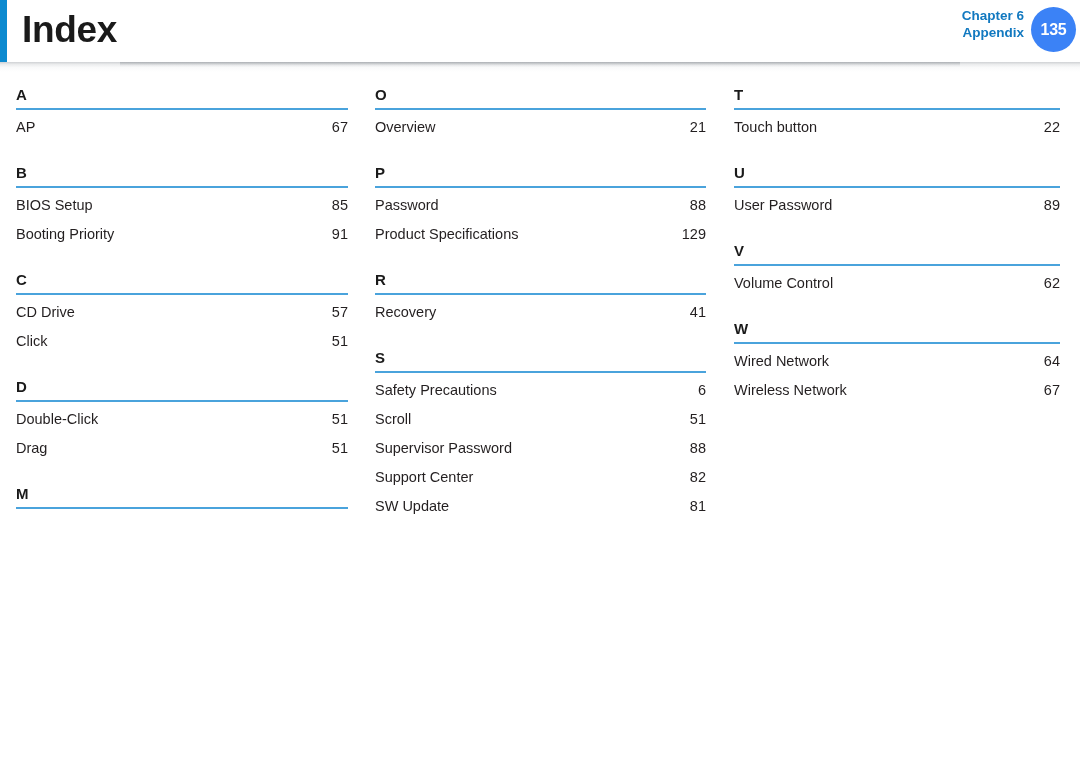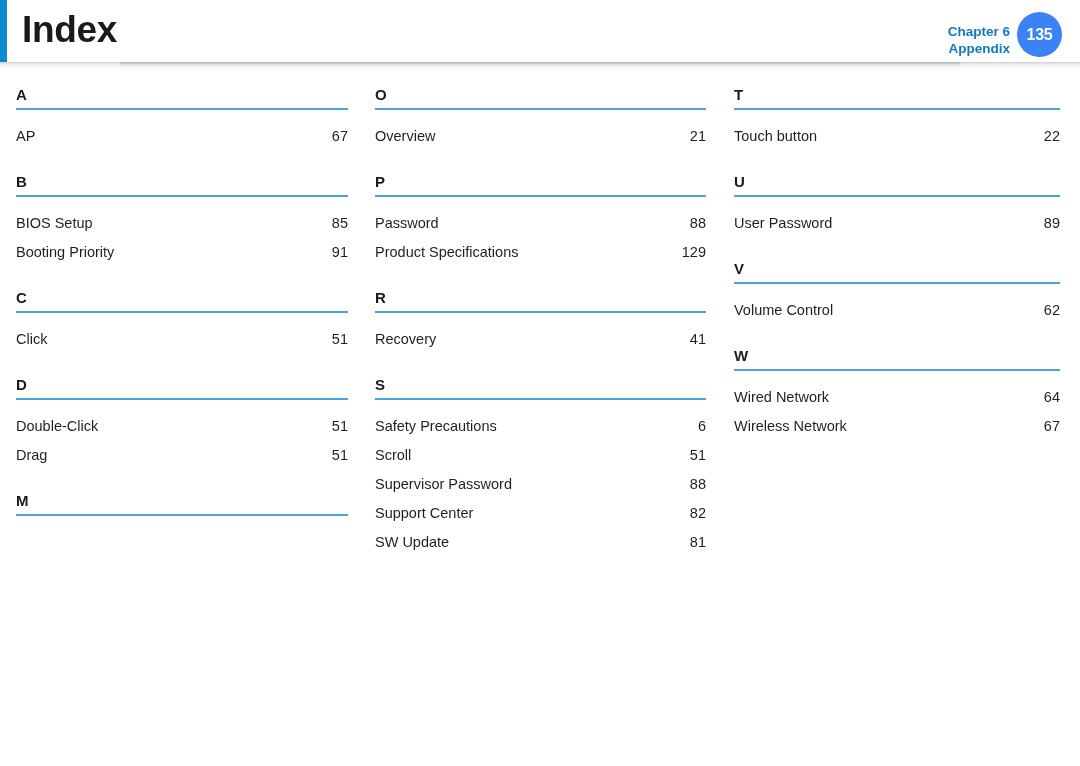--- a/index.html
+++ b/index.html
@@ -38,25 +38,25 @@
     top: 12px;
     font-size: 37px;
     font-weight: bold;
     letter-spacing: -0.3px;
     color: #1a1a1a;
     line-height: 36px;
     white-space: nowrap;
   }
   .header-right {
     position: absolute;
-    right: 18px;
+    right: 4px;
     top: 7px;
     height: 50px;
     display: flex;
-    align-items: flex-end;
+    align-items: flex-start;
   }
   .chapter-block {
     text-align: right;
     color: #1279c0;
     font-size: 13.5px;
     font-weight: bold;
     line-height: 17px;
     margin-right: 7px;
     white-space: nowrap;
   }
@@ -116,21 +116,21 @@
   .letter-group { margin-bottom: 0; }
 
   .letter-heading {
     font-size: 15px;
     font-weight: bold;
     color: #1a1a1a;
     line-height: 18px;
     padding-bottom: 4px;
     border-bottom: 2px solid #4aa3dc;
   }
-  .entries { padding-top: 12px; }
+  .entries { padding-top: 3px; }
 
   .entry-row {
     display: flex;
     align-items: baseline;
     justify-content: space-between;
     font-size: 14.5px;
     line-height: 29px;
     color: #231f20;
   }
   .entry-term { white-space: nowrap; }
@@ -177,20 +177,24 @@
             <span class="entry-term">Booting Priority</span>
             <span class="entry-page">91</span>
           </div>
         </div>
       </div>
       <div class="group-gap"></div>
       <div class="letter-group">
         <div class="letter-heading">C</div>
         <div class="entries">
           <div class="entry-row">
+            <span class="entry-term">CD Drive</span>
+            <span class="entry-page">57</span>
+          </div>
+          <div class="entry-row">
             <span class="entry-term">Click</span>
             <span class="entry-page">51</span>
           </div>
         </div>
       </div>
       <div class="group-gap"></div>
       <div class="letter-group">
         <div class="letter-heading">D</div>
         <div class="entries">
           <div class="entry-row">

